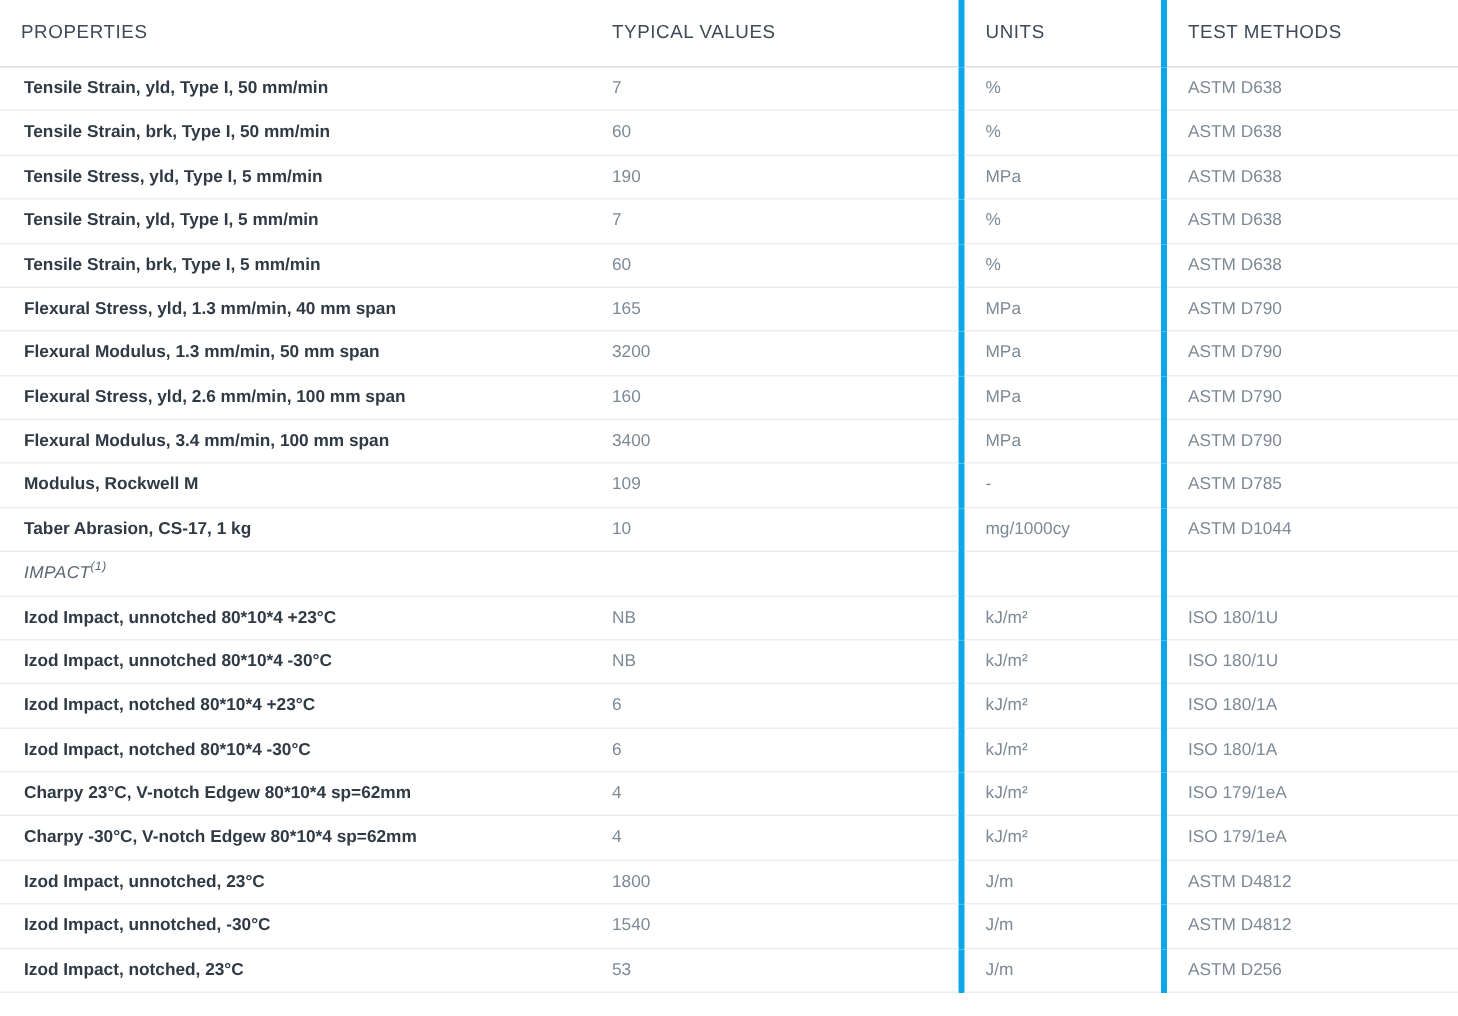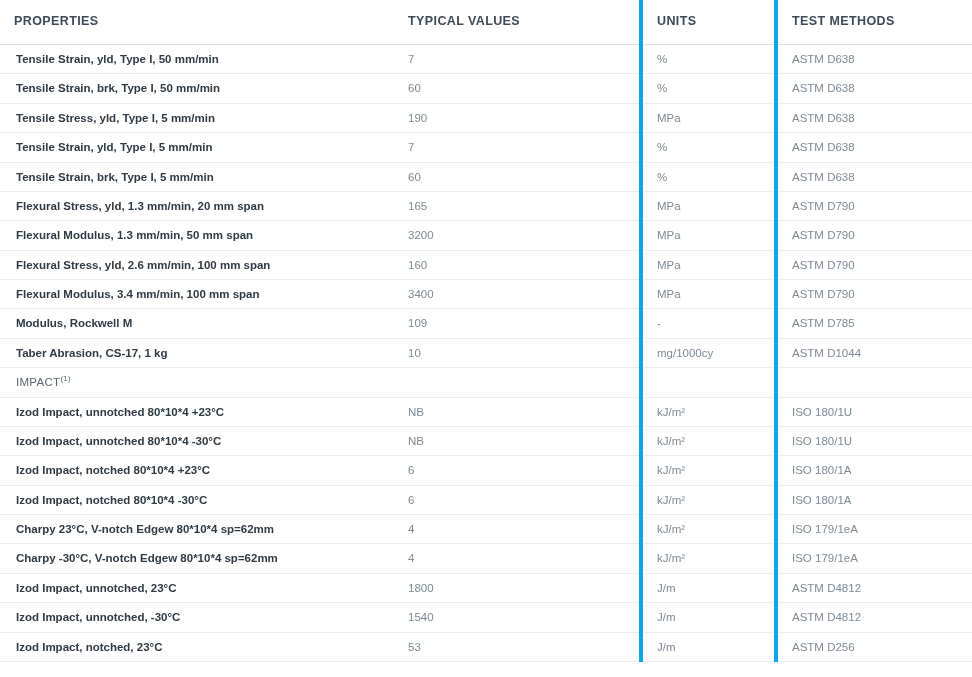--- a/index.html
+++ b/index.html
@@ -24,21 +24,21 @@
     table-layout: fixed;
   }
   table.props col.c-prop   { width: 394px; }
   table.props col.c-value  { width: 247px; }
   table.props col.c-units  { width: 135px; }
   table.props col.c-method { width: 196px; }
 
   thead th {
     text-align: left;
     font-size: 12.5px;
-    font-weight: bold;
+    font-weight: normal;
     letter-spacing: 0.4px;
     color: #3e4a59;
     padding: 14px 10px 16px 14px;
     border-bottom: 1px solid #d9e0e6;
     vertical-align: top;
     background: #ffffff;
   }
   thead th.sep-left,
   tbody td.sep-left {
     border-left: 4px solid #0ea5e9;
@@ -61,20 +61,21 @@
   }
   tbody td.value,
   tbody td.units,
   tbody td.method {
     color: #7d8a96;
     font-weight: normal;
   }
   tbody tr.section td {
     color: #5a6671;
     font-weight: normal;
+    font-style: italic;
   }
   tbody tr.section td.prop {
     font-weight: normal;
     letter-spacing: 0.3px;
   }
   sup {
     font-size: 8px;
     vertical-align: super;
     line-height: 0;
   }
@@ -126,21 +127,21 @@
           <td class="units sep-left">%</td>
           <td class="method sep-left">ASTM D638</td>
         </tr>
         <tr>
           <td class="prop">Tensile Strain, brk, Type I, 5 mm/min</td>
           <td class="value">60</td>
           <td class="units sep-left">%</td>
           <td class="method sep-left">ASTM D638</td>
         </tr>
         <tr>
-          <td class="prop">Flexural Stress, yld, 1.3 mm/min, 20 mm span</td>
+          <td class="prop">Flexural Stress, yld, 1.3 mm/min, 40 mm span</td>
           <td class="value">165</td>
           <td class="units sep-left">MPa</td>
           <td class="method sep-left">ASTM D790</td>
         </tr>
         <tr>
           <td class="prop">Flexural Modulus, 1.3 mm/min, 50 mm span</td>
           <td class="value">3200</td>
           <td class="units sep-left">MPa</td>
           <td class="method sep-left">ASTM D790</td>
         </tr>

